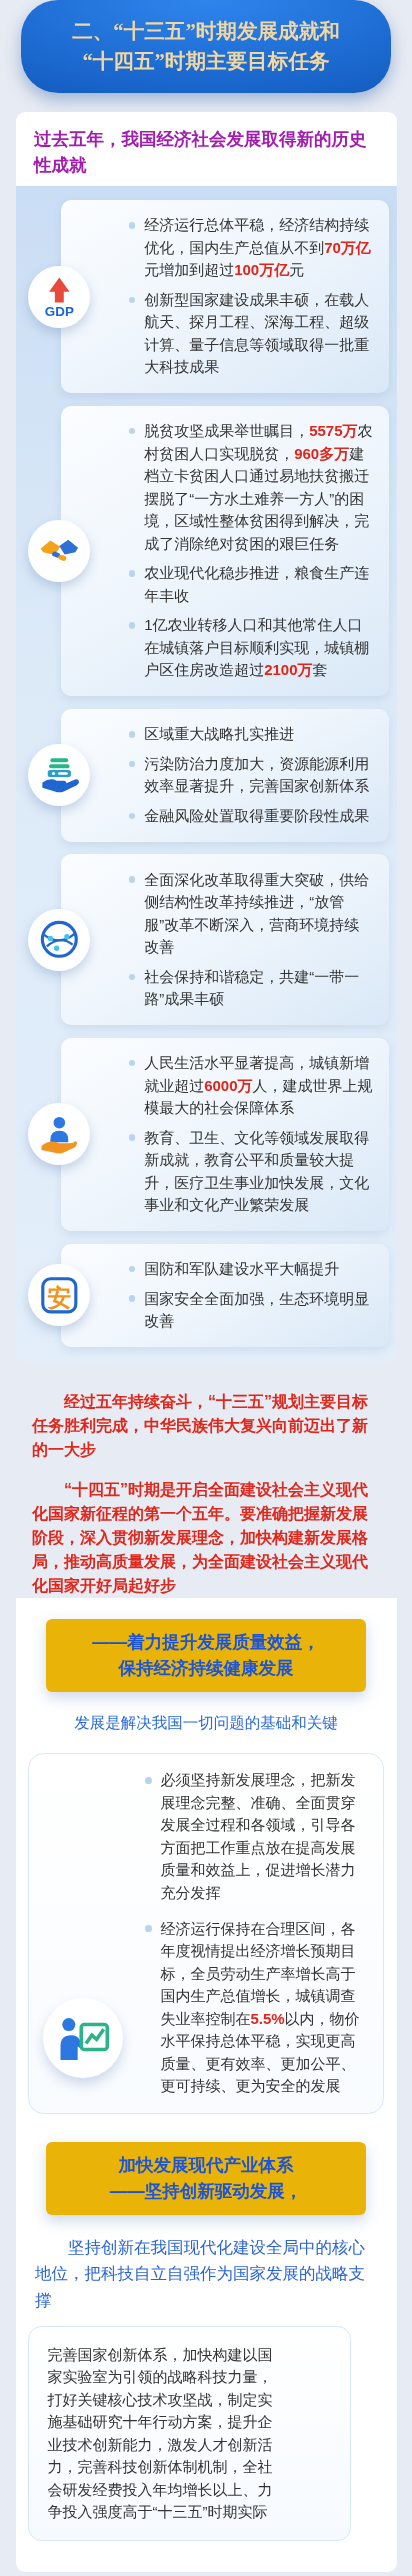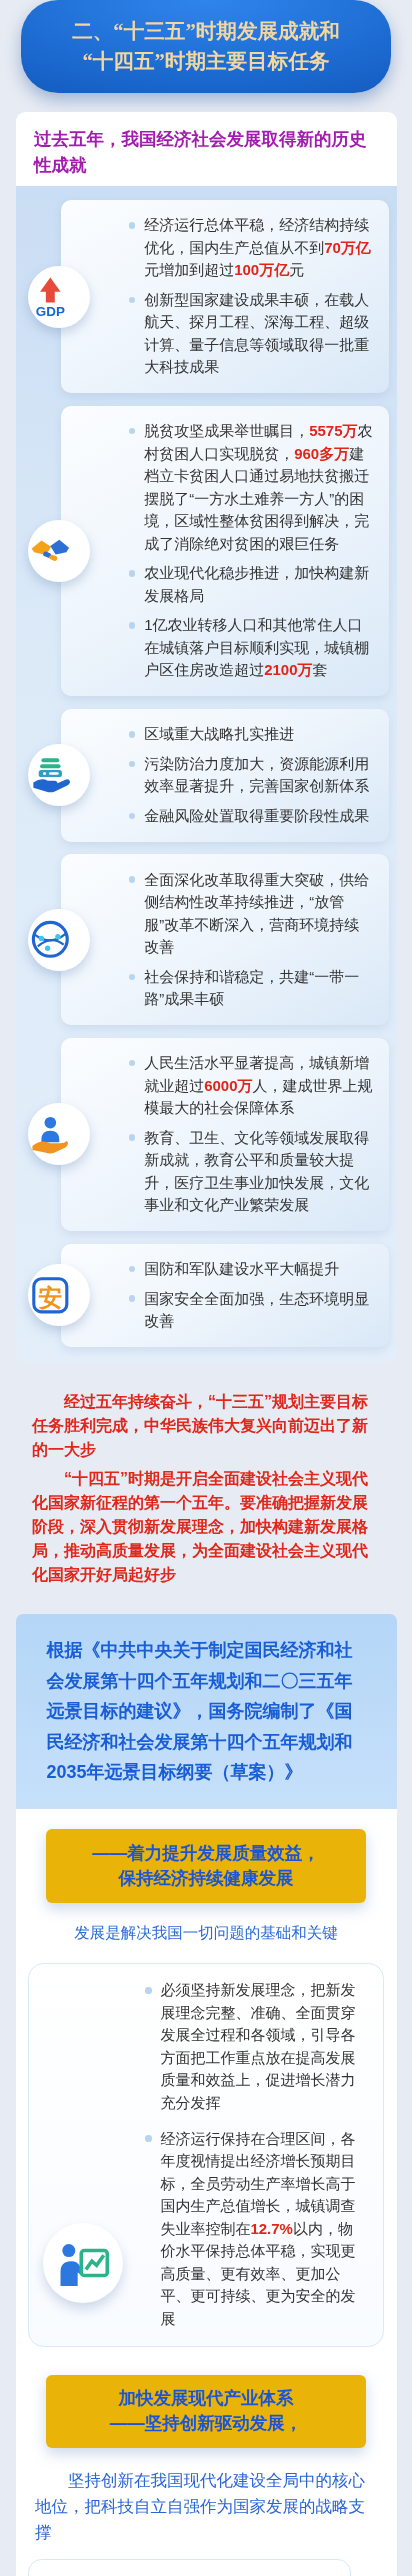--- a/index.html
+++ b/index.html
@@ -18,34 +18,34 @@
   .ach-panel{margin:0 15.5px;background:linear-gradient(180deg,#c9ddf4 0%,#dcEAF8 40%,#e3eefa 100%);
              border-radius:0 0 9.3px 9.3px;padding:13.4px 7.2px 3.1px 5.2px;}
   .ach-group{position:relative;margin:0 0 12.4px 0;min-height:77px;display:flex;align-items:center;}
   .ach-card{margin-left:40px;flex:1;border-radius:10.3px;
             background:linear-gradient(150deg,#fbfdff 0%,#eef5fc 50%,#d9e8f7 100%);
             box-shadow:0 3.1px 8.2px rgba(120,150,190,.18);
             padding:14.4px 15.5px 14.4px 66px;}
   .icon-circle{position:absolute;left:7.2px;top:50%;transform:translateY(-50%);
                width:62px;height:62px;border-radius:50%;background:#ffffff;
                box-shadow:0 5.2px 10.3px rgba(110,140,185,.35);display:flex;
-               align-items:center;z-index:2;}
+               align-items:center;justify-content:center;z-index:2;}
   .icon-circle svg{width:72%;height:72%;}
   ul.blt{list-style:none;margin:0;padding:0;}
   ul.blt li{position:relative;padding-left:17.5px;margin:0 0 7.2px 0;
             font-size:15px;line-height:1.5;color:#333;}
   ul.blt li:last-child{margin-bottom:0;}
   ul.blt li::before{content:"";position:absolute;left:2.1px;top:7.7px;width:6.7px;height:6.7px;
                     border-radius:50%;background:#b8d4ef;}
   .hl{color:#e1251b;font-weight:700;}
   
   .summary{margin:0 32px;color:#e0271c;font-weight:700;font-size:16px;line-height:1.5;
            text-indent:2em;}
   .summary.first{margin-top:28px;}
-  .summary.second{margin-top:5px;}
+  .summary.second{margin-top:16px;}
   
   .statement{margin:27px 15.5px 0;background:linear-gradient(180deg,#b4d6f7 0%,#c6e0fa 100%);
              border-radius:7.2px 7.2px 0 0;padding:20.6px 31px;color:#1a5ed6;font-weight:800;
              font-size:18px;line-height:1.7;}
   
   .goals-panel{margin:0 15.5px;background:#ffffff;border-radius:0 0 9.3px 9.3px;
                padding:20.6px 12.4px 31px;}
   .sec-header{width:304px;margin:0 auto;background:#eab308;border-radius:6.2px;
               box-shadow:0 5.2px 13.4px rgba(130,155,200,.38);padding:11.3px 8.2px;
               text-align:center;color:#1b55d6;font-weight:800;font-size:17.5px;line-height:1.45;}
@@ -105,21 +105,21 @@
             <svg viewBox="0 0 100 100">
               <path d="M8 44 L30 26 L52 40 L40 58 L14 52 Z" fill="#f5a21b"></path>
               <path d="M92 42 L70 24 L50 38 L62 57 L86 52 Z" fill="#2e6fd6"></path>
               <rect x="34" y="52" width="18" height="11" rx="5.5" fill="#2e6fd6" transform="rotate(22 43 57)"></rect>
               <rect x="48" y="59" width="18" height="11" rx="5.5" fill="#f5a21b" transform="rotate(22 57 64)"></rect>
             </svg>
           </div>
           <div class="ach-card">
             <ul class="blt">
               <li>脱贫攻坚成果举世瞩目，<span class="hl">5575万</span>农村贫困人口实现脱贫，<span class="hl">960多万</span>建档立卡贫困人口通过易地扶贫搬迁摆脱了“一方水土难养一方人”的困境，区域性整体贫困得到解决，完成了消除绝对贫困的艰巨任务</li>
-              <li>农业现代化稳步推进，加快构建新发展格局</li>
+              <li>农业现代化稳步推进，粮食生产连年丰收</li>
               <li>1亿农业转移人口和其他常住人口在城镇落户目标顺利实现，城镇棚户区住房改造超过<span class="hl">2100万</span>套</li>
             </ul>
           </div>
         </div>
         <div class="ach-group">
           <div class="icon-circle">
             <svg viewBox="0 0 100 100">
               <rect x="30" y="12" width="40" height="9" rx="4.5" fill="#2bb489"></rect>
               <rect x="27" y="25" width="46" height="9" rx="4.5" fill="#2bb489"></rect>
               <rect x="24" y="38" width="52" height="16" rx="6" fill="#2a9fc9"></rect>
@@ -182,44 +182,41 @@
               <li>国家安全全面加强，生态环境明显改善</li>
             </ul>
           </div>
         </div>
       </div>
   </div>
 
   <p class="summary first">经过五年持续奋斗，“十三五”规划主要目标任务胜利完成，中华民族伟大复兴向前迈出了新的一大步</p>
   <p class="summary second">“十四五”时期是开启全面建设社会主义现代化国家新征程的第一个五年。要准确把握新发展阶段，深入贯彻新发展理念，加快构建新发展格局，推动高质量发展，为全面建设社会主义现代化国家开好局起好步</p>
 
-  <div class="statement">
-    <span>根据《中共中央关于制定国民经济和社会发展第十四个五年规划和二〇三五年远景目标的建议》，国务院编制了《国民经济和社会发展第十四个五年规划和2035年远景目标纲要（草案）》</span>
-  </div>
 
   <div class="goals-panel">
     <div>
         <section class="sec">
           <div class="sec-header">
             <div>——着力提升发展质量效益，</div>
             <div>保持经济持续健康发展</div>
           </div>
           <div class="center-note">发展是解决我国一切问题的基础和关键</div>
           <div class="goal-panel">
             <div class="panel-icon pos-bottom">
               <svg viewBox="0 0 100 100">
                 <circle cx="25" cy="28" r="11" fill="#2d78e0"></circle>
                 <path d="M11 88 V64 Q11 46 29 46 Q40 46 44 55 L54 62 L49 71 L40 65 L40 88 Z" fill="#2d78e0"></path>
                 <rect x="46" y="28" width="44" height="42" rx="5" fill="#fff" stroke="#2bb489" stroke-width="6"></rect>
                 <path d="M54 60 L64 46 L72 53 L84 36" stroke="#2bb489" stroke-width="6" fill="none"></path>
               </svg>
             </div>
             <ul class="blt">
               <li>必须坚持新发展理念，把新发展理念完整、准确、全面贯穿发展全过程和各领域，引导各方面把工作重点放在提高发展质量和效益上，促进增长潜力充分发挥</li>
-              <li>经济运行保持在合理区间，各年度视情提出经济增长预期目标，全员劳动生产率增长高于国内生产总值增长，城镇调查失业率控制在<span class="hl">12.7%</span>以内，物价水平保持总体平稳，实现更高质量、更有效率、更加公平、更可持续、更为安全的发展</li>
+              <li>经济运行保持在合理区间，各年度视情提出经济增长预期目标，全员劳动生产率增长高于国内生产总值增长，城镇调查失业率控制在<span class="hl">5.5%</span>以内，物价水平保持总体平稳，实现更高质量、更有效率、更加公平、更可持续、更为安全的发展</li>
             </ul>
           </div>
         </section>
         <section class="sec">
           <div class="sec-header">
             <div>加快发展现代产业体系</div>
             <div>——坚持创新驱动发展，</div>
           </div>
           <p class="sec-intro">坚持创新在我国现代化建设全局中的核心地位，把科技自立自强作为国家发展的战略支撑</p>
           <div class="goal-card icon-right">

